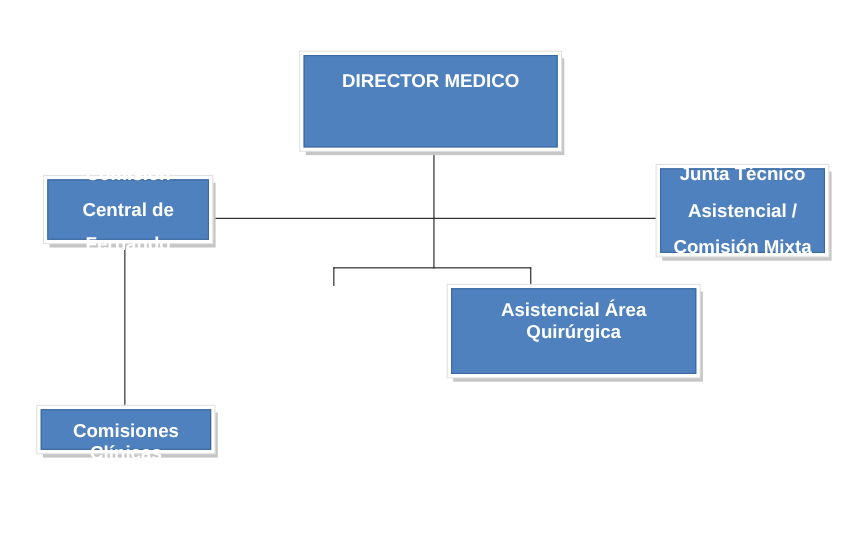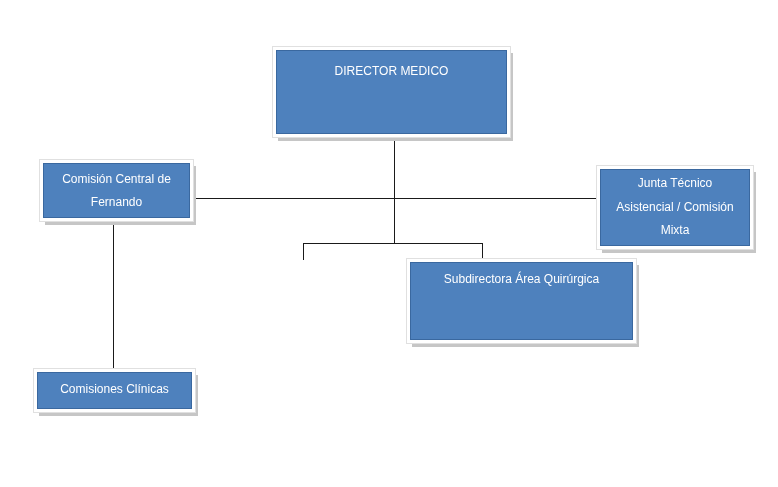--- a/index.html
+++ b/index.html
@@ -14,22 +14,22 @@
   .node {
     position: absolute;
     box-sizing: border-box;
     background: var(--node-fill, #4e81bd);
     border: 1px solid var(--node-border, #3a689f);
     box-shadow:
       0 0 0 3px #ffffff,
       0 0 0 4px #e0e0e0,
       4px 5px 0 2px var(--shadow-color, #c6c6c6);
     color: var(--node-text, #ffffff);
-    font-weight: normal;
-    font-size: 12px;
+    font-weight: bold;
+    font-size: 17px;
     text-align: center;
     display: flex;
     flex-direction: column;
     align-items: flex-end;
   }
   .node-2line { justify-content: flex-start; }
   .node-2line .node-title { margin-top: 0; }
   .node-wrapcenter { justify-content: center; }
   .node-title, .node-name { width: 100%; padding: 0 8px; box-sizing: border-box; }
   .hline, .vline {
@@ -52,26 +52,26 @@
   <div class="vline" style="left:113px; top:218px; height:154px;"></div>
 
   <div class="node node-2line" style="left:276px; top:50px; width:231px; height:84px; padding-top:13px; gap:17px;">
     <div class="node-title">DIRECTOR MEDICO</div>
   </div>
 
   <div class="node node-wrapcenter" style="left:43px; top:163px; width:147px; height:55px; line-height:1.85;">
     <div class="node-title" style="padding:0 5px;">Comisión Central de Fernando</div>
   </div>
 
-  <div class="node node-wrapcenter" style="left:600px; top:153px; width:150px; height:77px; line-height:1.95;margin-top:16px;">
+  <div class="node node-wrapcenter" style="left:600px; top:153px; width:150px; height:77px; line-height:1.95;">
     <div class="node-title" style="padding:0 10px;">Junta Técnico Asistencial / Comisión Mixta</div>
   </div>
 
 
   <div class="node node-2line" style="left:410px; top:262px; width:223px; height:78px; padding-top:9px; gap:19px;">
-    <div class="node-title">Subdirectora Área Quirúrgica</div>
+    <div class="node-title">Asistencial Área Quirúrgica</div>
   </div>
 
   <div class="node node-2line" style="left:37px; top:372px; width:155px; height:37px; padding-top:9px;">
     <div class="node-title">Comisiones Clínicas</div>
   </div>
 
 </div>
 
 </body></html>

